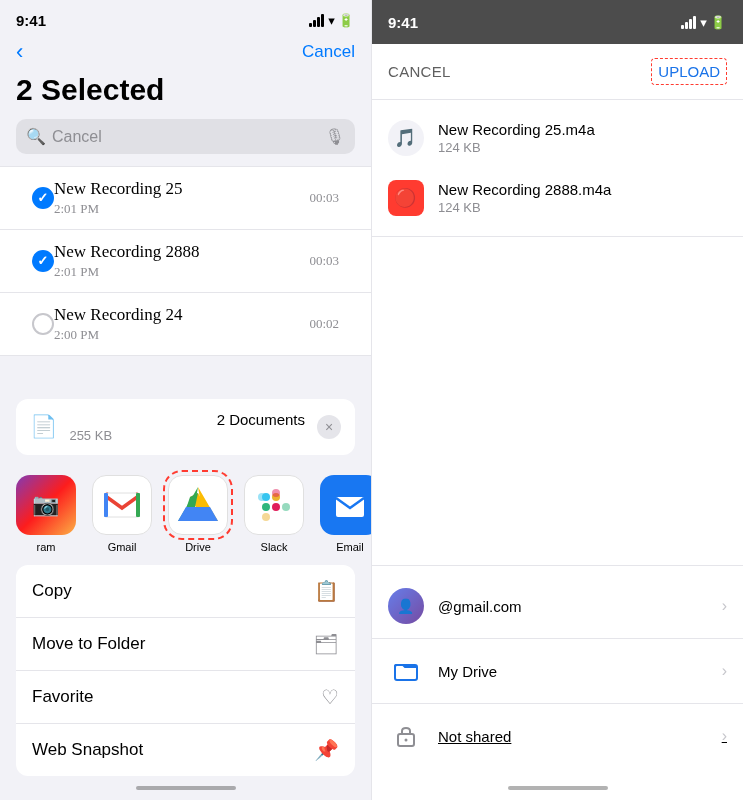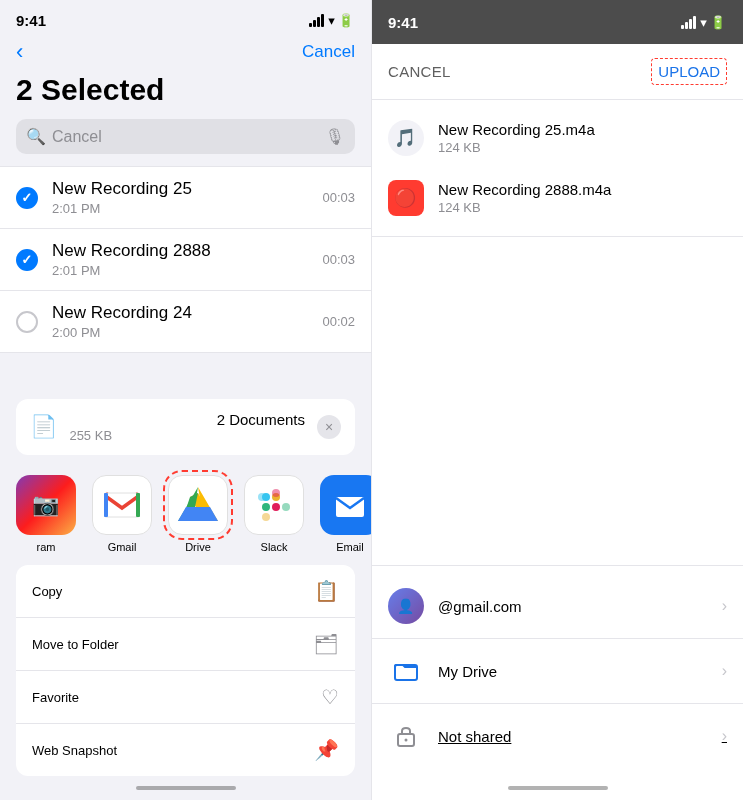--- a/index.html
+++ b/index.html
@@ -103,24 +103,24 @@
       font-size: 16px;
     }
 
     .recordings-list {
       flex: 1;
       overflow: hidden;
     }
     .recording-item {
       display: flex;
       align-items: center;
-      padding: 12px 16px;
+      padding: 12px 32px;
       background: #fff;
       border-bottom: 1px solid #e5e5ea;
-      gap: 14px;
+      font-family: Liberation Serif, serif;
     }
     .recording-item:first-child {
       border-top: 1px solid #e5e5ea;
     }
     .checkbox {
       width: 22px;
       height: 22px;
       border-radius: 50%;
       border: 2px solid #C7C7CC;
       display: flex;
@@ -240,21 +240,21 @@
     .action-item {
       display: flex;
       align-items: center;
       justify-content: space-between;
       padding: 14px 16px;
       border-bottom: 1px solid #e5e5ea;
       cursor: pointer;
     }
     .action-item:last-child { border-bottom: none; }
     .action-label {
-      font-size: 13px;
+      font-size: 17px;
       color: #000;
     }
     .action-icon {
       font-size: 20px;
       color: #8E8E93;
     }
 
     
     .right-panel {
       width: 372px;

